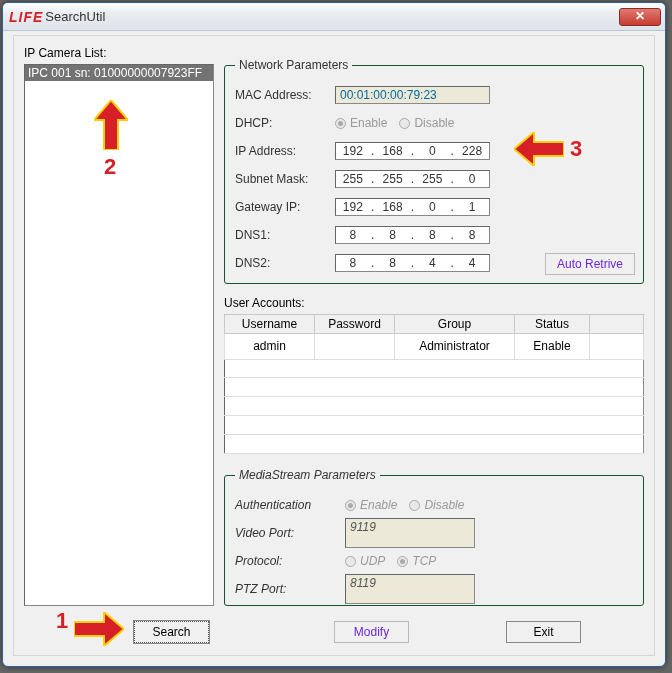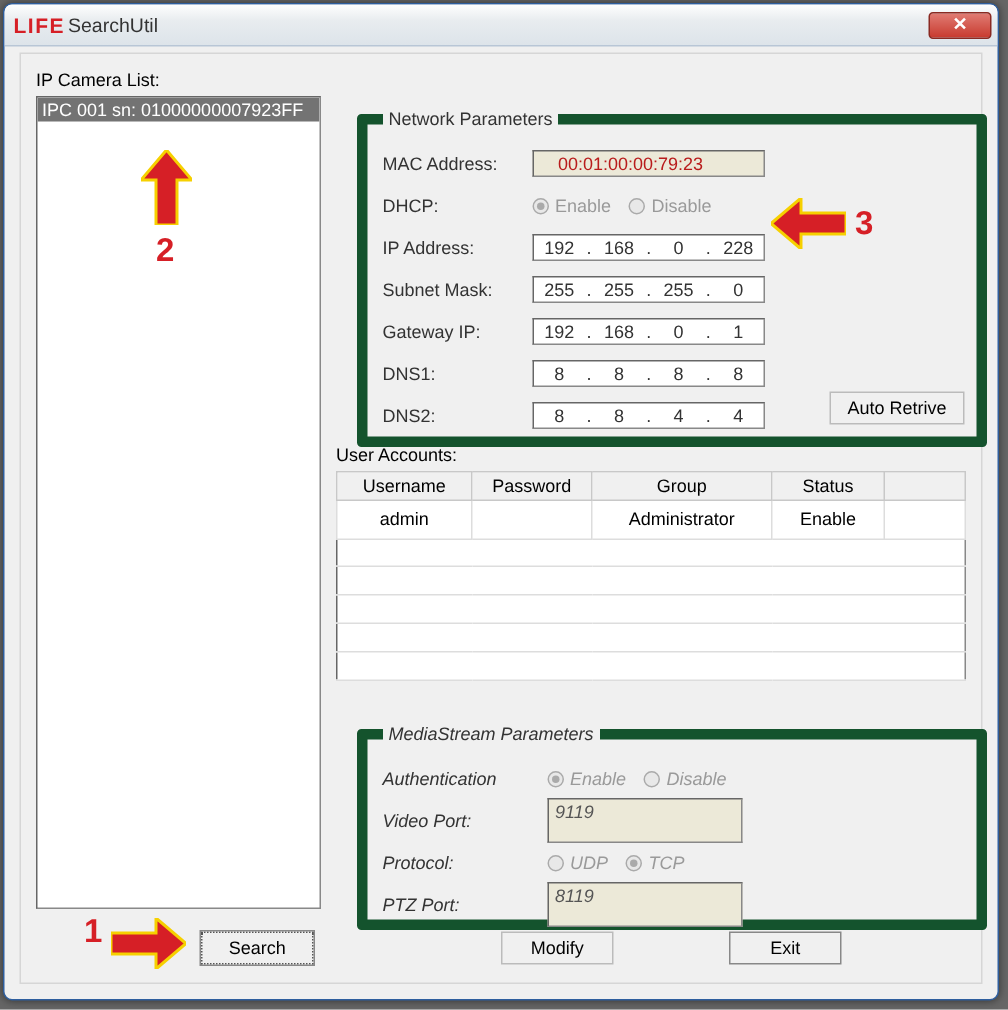--- a/index.html
+++ b/index.html
@@ -26,21 +26,21 @@
   }
   .titlebar {
     height: 28px;
     background: linear-gradient(to bottom, #fefefe 0%, #e8ecef 40%, #dde4ea 100%);
     border-bottom: 1px solid #b8c6d6;
     display: flex;
     align-items: center;
     padding: 0 4px 0 6px;
     color: #333;
   }
-  .icon-life { color:#d61f26; font-weight:bold; font-size:14px; letter-spacing:1px; margin-right:2px; font-family: Arial, sans-serif; }
+  .icon-life { color:#d61f26; font-weight:bold; font-size:14px; letter-spacing:1px; margin-right:2px; font-family: Arial, sans-serif; font-style: italic; }
   .titlebar .title { flex:1; font-size:13px; }
   .close-btn {
     width: 42px; height: 18px;
     background: linear-gradient(to bottom, #e07b73, #c83b2f);
     border: 1px solid #8a2a22;
     border-radius: 3px;
     color: white; text-align:center; line-height:15px;
     font-family: Arial; font-size:12px; font-weight:bold;
     cursor:pointer;
   }
@@ -64,24 +64,24 @@
     border-top-color:#666; border-left-color:#666;
     overflow:hidden;
   }
   .camlist .selitem {
     background:#737373;
     color:#fff;
     padding:1px 3px;
     white-space:nowrap;
   }
   fieldset {
-    border:7px solid #14532d;
+    border:1px solid #14532d;
     border-radius:3px;
     padding:6px 10px 10px 10px;
-    margin:14px;
+    margin:0;
     color:#333;
   }
   legend { padding:0 4px; color:#333; }
   .network-box { position:absolute; top:22px; left:210px; width:420px; height:226px; }
   .row { display:flex; align-items:center; height:22px; margin-top:6px; }
   .row .lbl { width:100px; }
   .ipfield {
     display:flex; align-items:center;
     background:#fff;
     border:1px solid #888;
@@ -103,21 +103,21 @@
   }
   .btn {
     background:#f0f0f0;
     border:1px solid #888;
     height:22px;
     padding:0 8px;
     display:inline-flex; align-items:center; justify-content:center;
     cursor:pointer;
     font-family:inherit; font-size:12px;
   }
-  .btn.disabled { color:#000000; border-color:#bbb; cursor:default; }
+  .btn.disabled { color:#6d28d9; border-color:#bbb; cursor:default; }
   .autoretrive { position:absolute; right:8px; bottom:8px; width:90px; }
   .acct-label { position:absolute; top:260px; left:210px; }
   .acct-table {
     position:absolute; top:278px; left:210px; width:420px; height:140px;
     background:#fff;
     border:1px solid #888;
     border-top-color:#666; border-left-color:#666;
     border-collapse:collapse;
     table-layout:fixed;
   }
@@ -142,21 +142,21 @@
     border-top-color:#666; border-left-color:#666;
     height:30px; width:130px; padding:0 4px;
     line-height:16px;
     color:#555;
   }
   .bottom-btns {
     position:absolute; bottom:10px; left:0; right:0; height:24px;
   }
   .bottom-btns .search-btn { position:absolute; left:120px; width:75px; border:1px dotted #555; outline:1px solid #888; }
   .bottom-btns .modify-btn { position:absolute; left:320px; width:75px; }
-  .bottom-btns .exit-btn { position:absolute; left:472px; width:75px; }
+  .bottom-btns .exit-btn { position:absolute; left:492px; width:75px; }
   
   .arrow {
     position:absolute;
     pointer-events:none;
   }
   .num {
     position:absolute;
     color:#d61f26;
     font-weight:bold;
     font-family: Arial, sans-serif;
@@ -179,21 +179,21 @@
     <div class="listlabel">IP Camera List:</div>
     <div class="camlist">
       <div class="selitem">IPC 001 sn: 01000000007923FF</div>
     </div>
 
     <fieldset class="network-box">
       <legend>Network Parameters</legend>
       <div class="row">
         <span class="lbl">MAC Address:</span>
         <div class="ipfield disabled" style="width:155px;">
-          <span style="padding:0 16px;color:#b91c1c">00:01:00:00:79:23</span>
+          <span style="padding:0 4px;color:#0369a1">00:01:00:00:79:23</span>
         </div>
       </div>
       <div class="row">
         <span class="lbl">DHCP:</span>
         <span class="radio-disabled sel">
             <span class="r"></span>
             <span>Enable</span>
           </span>
         <span class="radio-disabled">
             <span class="r"></span>

